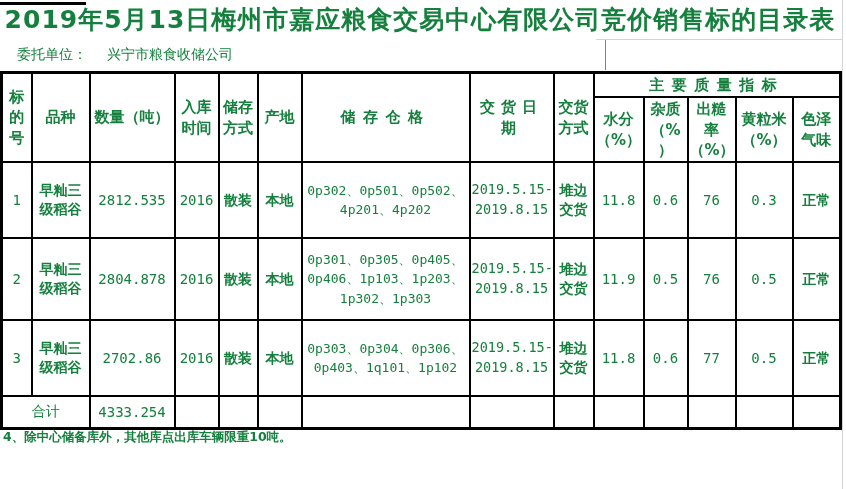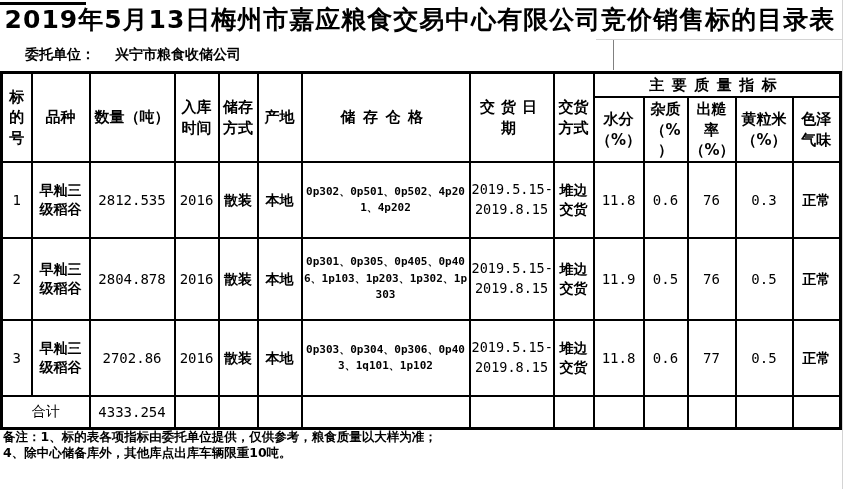--- a/index.html
+++ b/index.html
@@ -1,49 +1,49 @@
 <!DOCTYPE html>
 <html><head>
 <meta charset="utf-8">
 <style>
   html,body { margin:0; padding:0; background:#fff; }
   .sheet {
     position:relative; width:846px; height:489px; background:#ffffff;
-    font-family:"DejaVu Sans", sans-serif; color:#000000; overflow:hidden;
+    font-family:"DejaVu Sans", sans-serif; color:#15803d; overflow:hidden;
   }
   .grid-v { position:absolute; left:842px; top:0; width:1px; height:489px; background:#d4d4d4; }
   .grid-h { position:absolute; left:596px; top:39px; width:246px; height:1px; background:#d4d4d4; }
   .border-frag { position:absolute; left:0; top:2px; width:86px; height:3px; background:#000; }
 
   .title {
     position:absolute; top:3px; left:0; width:840px; text-align:center;
     font-size:25px; font-weight:bold; letter-spacing:1px; white-space:nowrap;
   }
   .entrust {
-    position:absolute; top:40px; left:16px; width:588px; height:30px;
+    position:absolute; top:40px; left:8px; width:588px; height:30px;
     border-right:1px solid #808080; display:flex; align-items:center;
-    padding-left:9px; font-size:14px; font-weight:bold;
+    padding-left:9px; font-size:14px; font-weight:normal;
   }
   .entrust .val { margin-left:20px; }
 
   table.main {
     position:absolute; top:71px; left:0; width:840px;
     border-collapse:collapse; table-layout:fixed;
     border:3px solid #000;
   }
   table.main th, table.main td {
     border:2px solid #000; text-align:center; vertical-align:middle;
     padding:1px; overflow:hidden;
   }
   th { font-size:15px; font-weight:bold; white-space:pre-line; line-height:1.35; }
   .sp  { letter-spacing:0.5em; }
   .sp2 { letter-spacing:0.4em; }
   .c-cn   { font-size:14px; font-weight:bold; line-height:1.35; }
   .c-num  { font-family:"DejaVu Sans Mono", monospace; font-size:14px; }
-  .c-code { font-family:"DejaVu Sans Mono", monospace; font-size:11px; line-height:1.5; word-break:break-all;font-weight:bold; }
+  .c-code { font-family:"DejaVu Sans Mono", monospace; font-size:13px; line-height:1.5; word-break:break-all; }
   .c-date { font-family:"DejaVu Sans Mono", monospace; font-size:13.5px; white-space:pre-line; line-height:1.45;margin-top:41px; }
   .c-total{ font-size:14px; font-weight:normal; }
 
   .notes { position:absolute; top:429px; left:3px; width:836px;
     font-size:12.5px; font-weight:bold; line-height:15.5px; }
   .notes div { white-space:nowrap; }
 </style>
 </head>
 <body>
 
@@ -178,17 +178,16 @@
         <td></td>
         <td></td>
         <td></td>
         <td></td>
         <td></td>
       </tr>
     </tbody>
   </table>
 
   <div class="notes">
-    <div>备注：1、标的表各项指标由委托单位提供，仅供参考，粮食质量以大样为准；</div>
     <div>4、除中心储备库外，其他库点出库车辆限重10吨。</div>
   </div>
 
 </div>
 
 </body></html>

